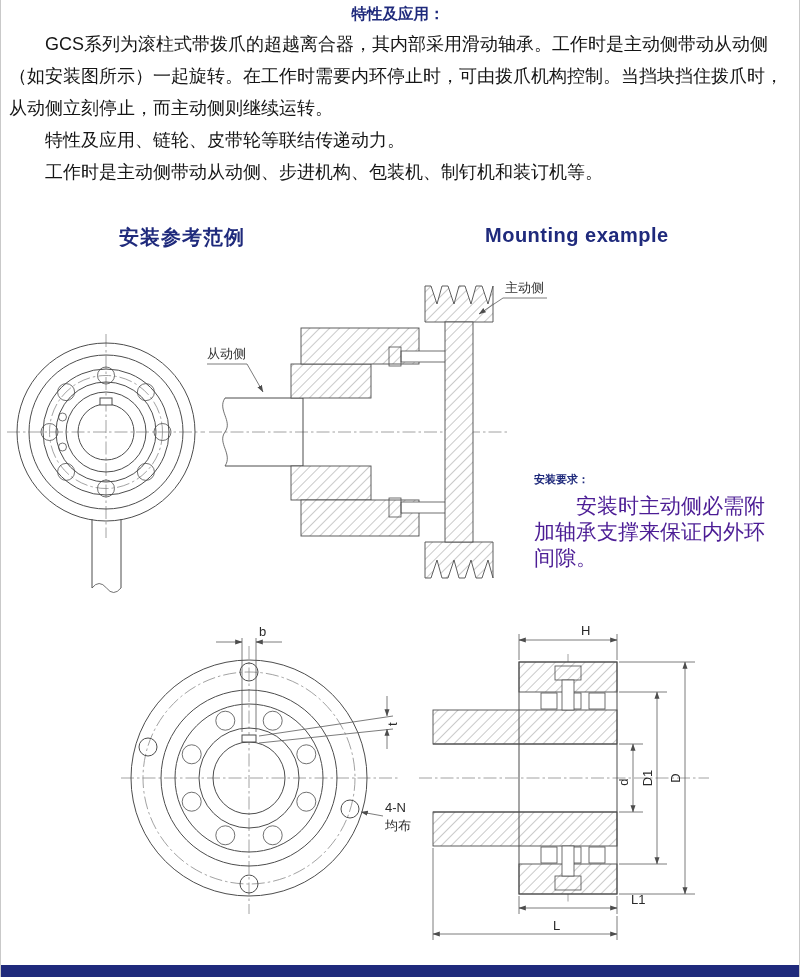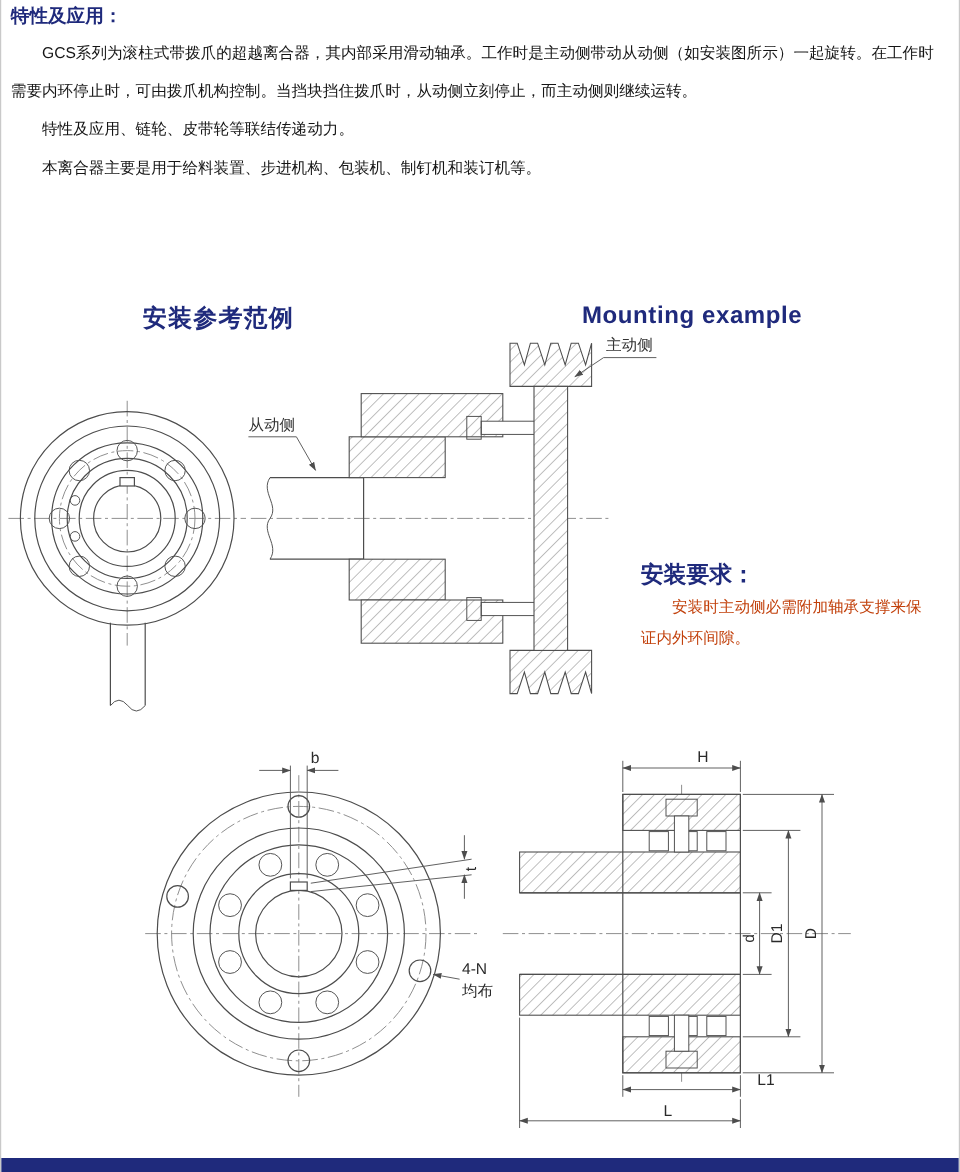--- a/index.html
+++ b/index.html
@@ -4,27 +4,27 @@
 <style>
   * { margin:0; padding:0; box-sizing:border-box; }
   html,body { background:#ffffff; }
   body { font-family:"Liberation Sans","DejaVu Sans",sans-serif; }
   .page {
     position:relative; width:800px; height:977px; margin:0 auto;
     background:#fff; overflow:hidden;
     border-left:1px solid #c9c9c9; border-right:1px solid #c9c9c9;
   }
   .intro { position:absolute; left:8px; top:0px; width:778px; color:#111; }
-  .intro h3 { color:#1f2a7c; font-size:15.5px; font-weight:bold; line-height:28px; }
-  .intro p { font-size:13px; line-height:32px; text-indent:2em; letter-spacing:0; color:#151515; }
-  .sec-title { position:absolute; color:#1f2a7c; font-weight:bold; font-size:20px; letter-spacing:1px; white-space:nowrap;margin-top:28px; }
+  .intro h3 { color:#1f2a7c; font-size:15.5px; font-weight:bold; line-height:28px;text-align:center; }
+  .intro p { font-size:18px; line-height:32px; text-indent:2em; letter-spacing:0; color:#151515; }
+  .sec-title { position:absolute; color:#1f2a7c; font-weight:bold; font-size:20px; letter-spacing:1px; white-space:nowrap; }
   .sec-title.en { letter-spacing:0.5px; }
   .note { position:absolute; left:533px; top:466px; width:236px; z-index:5; }
-  .note h4 { color:#1f2a7c; font-size:19px; font-weight:bold; line-height:27px; }
-  .note p { font-size:13px; line-height:26px; text-indent:2em; color:#c2410c; }
+  .note h4 { color:#1f2a7c; font-size:11px; font-weight:bold; line-height:27px; }
+  .note p { font-size:21px; line-height:26px; text-indent:2em; color:#4c1d95; }
   .drawing { position:absolute; left:0; }
   .footer-bar { position:absolute; left:0; right:0; bottom:0; height:12px; background:#1f2a7c; }
 
   
   .ln   { stroke:#4d4d4d; stroke-width:1; fill:none; }
   .lnt  { stroke:#4d4d4d; stroke-width:0.8; fill:none; }
   .cl   { stroke:#8a8a8a; stroke-width:0.8; fill:none; stroke-dasharray:13 3 2.5 3; }
   .hat  { stroke:#4d4d4d; stroke-width:0.9; }
   .dim  { stroke:#5a5a5a; stroke-width:0.8; fill:none; }
   .wht  { fill:#ffffff; }
@@ -33,21 +33,21 @@
 </style>
 </head>
 <body>
 
 <div class="page">
 
   <div class="intro">
     <h3>特性及应用：</h3>
     <p>GCS系列为滚柱式带拨爪的超越离合器，其内部采用滑动轴承。工作时是主动侧带动从动侧（如安装图所示）一起旋转。在工作时需要内环停止时，可由拨爪机构控制。当挡块挡住拨爪时，从动侧立刻停止，而主动侧则继续运转。</p>
     <p>特性及应用、链轮、皮带轮等联结传递动力。</p>
-    <p>本离合器主要是用于给料装置、步进机构、包装机、制钉机和装订机等。</p>
+    <p>工作时是主动侧带动从动侧、步进机构、包装机、制钉机和装订机等。</p>
   </div>
 
   <div class="sec-title zh" style="left:118px; top:224px;">安装参考范例</div>
   <div class="sec-title en" style="left:484px; top:224px;">Mounting example</div>
 
   <svg class="drawing" style="top:270px;" width="800" height="335" viewBox="0 0 800 335">
     <defs>
       <pattern id="hA" width="7" height="7" patternUnits="userSpaceOnUse" patternTransform="rotate(45)">
         <rect width="7" height="7" fill="#ffffff"></rect>
         <line x1="0" y1="0" x2="0" y2="7" stroke="#7a7a7a" stroke-width="0.8"></line>

